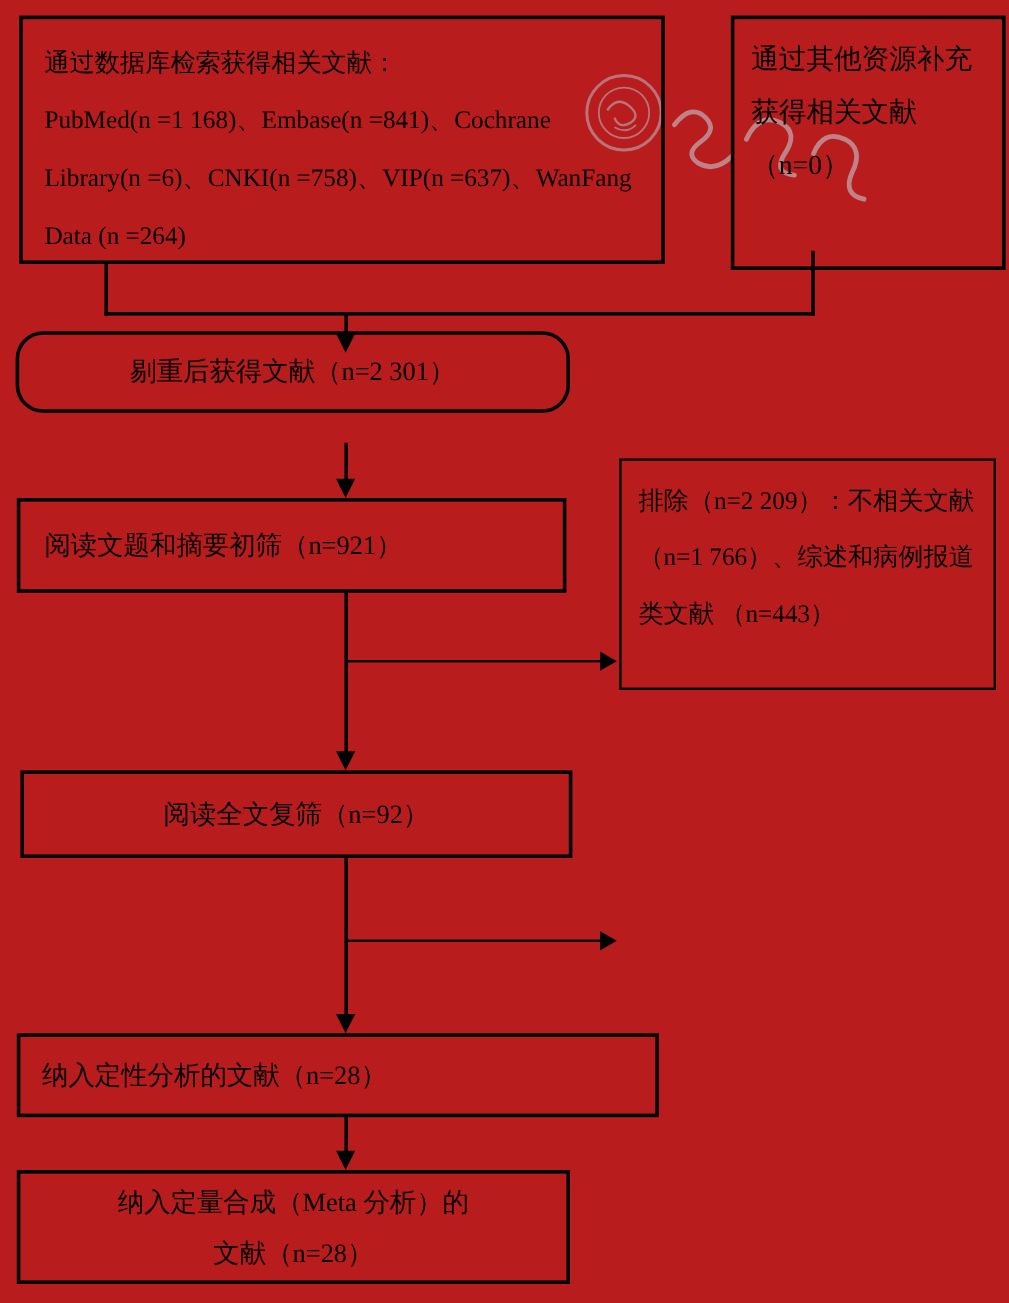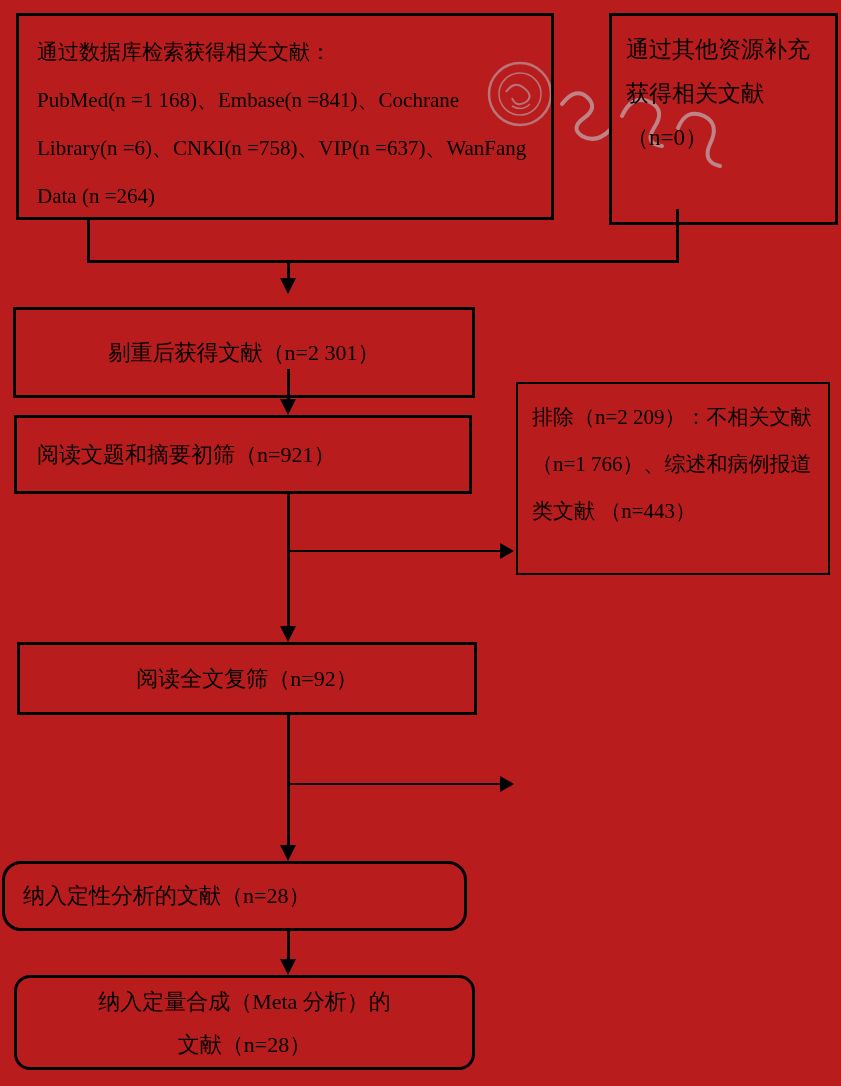--- a/index.html
+++ b/index.html
@@ -61,21 +61,21 @@
   <div class="box left topalign t-b" style="left:609px;top:13px;width:229px;height:212px;padding:12px 14px;">
     <span>通过其他资源补充获得相关文献 （n=0）</span>
   </div>
 
   <div class="vline" style="left:87px;top:219px;width:3px;height:44px;"></div>
   <div class="vline" style="left:676px;top:209px;width:3px;height:54px;"></div>
   <div class="hline" style="left:87px;top:260px;width:592px;height:3px;"></div>
   <div class="vline" style="left:287px;top:260px;width:3px;height:22px;"></div>
   <div class="arrow-down" style="left:280px;top:278px;"></div>
 
-  <div class="box center t-md" style="left:13px;top:307px;width:462px;height:91px;">
+  <div class="box center t-md" style="left:13px;top:276px;width:462px;height:68px;border-radius:23px;">
     <span>剔重后获得文献（n=2 301）</span>
   </div>
 
   <div class="vline" style="left:287px;top:369px;width:3px;height:34px;"></div>
   <div class="arrow-down" style="left:280px;top:399px;"></div>
 
   <div class="box left t-md" style="left:14px;top:415px;width:458px;height:79px;padding:0 0 0 20px;">
     <span>阅读文题和摘要初筛（n=921）</span>
   </div>
 
@@ -91,25 +91,25 @@
   <div class="box center t-md" style="left:17px;top:642px;width:460px;height:73px;">
     <span>阅读全文复筛（n=92）</span>
   </div>
 
 
   <div class="vline" style="left:287px;top:715px;width:3px;height:134px;"></div>
   <div class="hline" style="left:288px;top:783px;width:212px;height:2px;"></div>
   <div class="arrow-right" style="left:500px;top:776px;"></div>
   <div class="arrow-down" style="left:280px;top:845px;"></div>
 
-  <div class="box left t-md" style="left:2px;top:861px;width:465px;height:70px;padding:0 0 0 18px;border-radius:19px;">
+  <div class="box left t-md" style="left:14px;top:861px;width:535px;height:70px;padding:0 0 0 18px;">
     <span>纳入定性分析的文献（n=28）</span>
   </div>
 
   <div class="vline" style="left:287px;top:931px;width:3px;height:32px;"></div>
   <div class="arrow-down" style="left:280px;top:959px;"></div>
 
-  <div class="box center t-g" style="left:14px;top:975px;width:461px;height:95px;border-radius:16px;">
+  <div class="box center t-g" style="left:14px;top:975px;width:461px;height:95px;">
     <span>纳入定量合成（Meta 分析）的</span>
     <span>文献（n=28）</span>
   </div>
 
 </div>
 
 </body></html>

